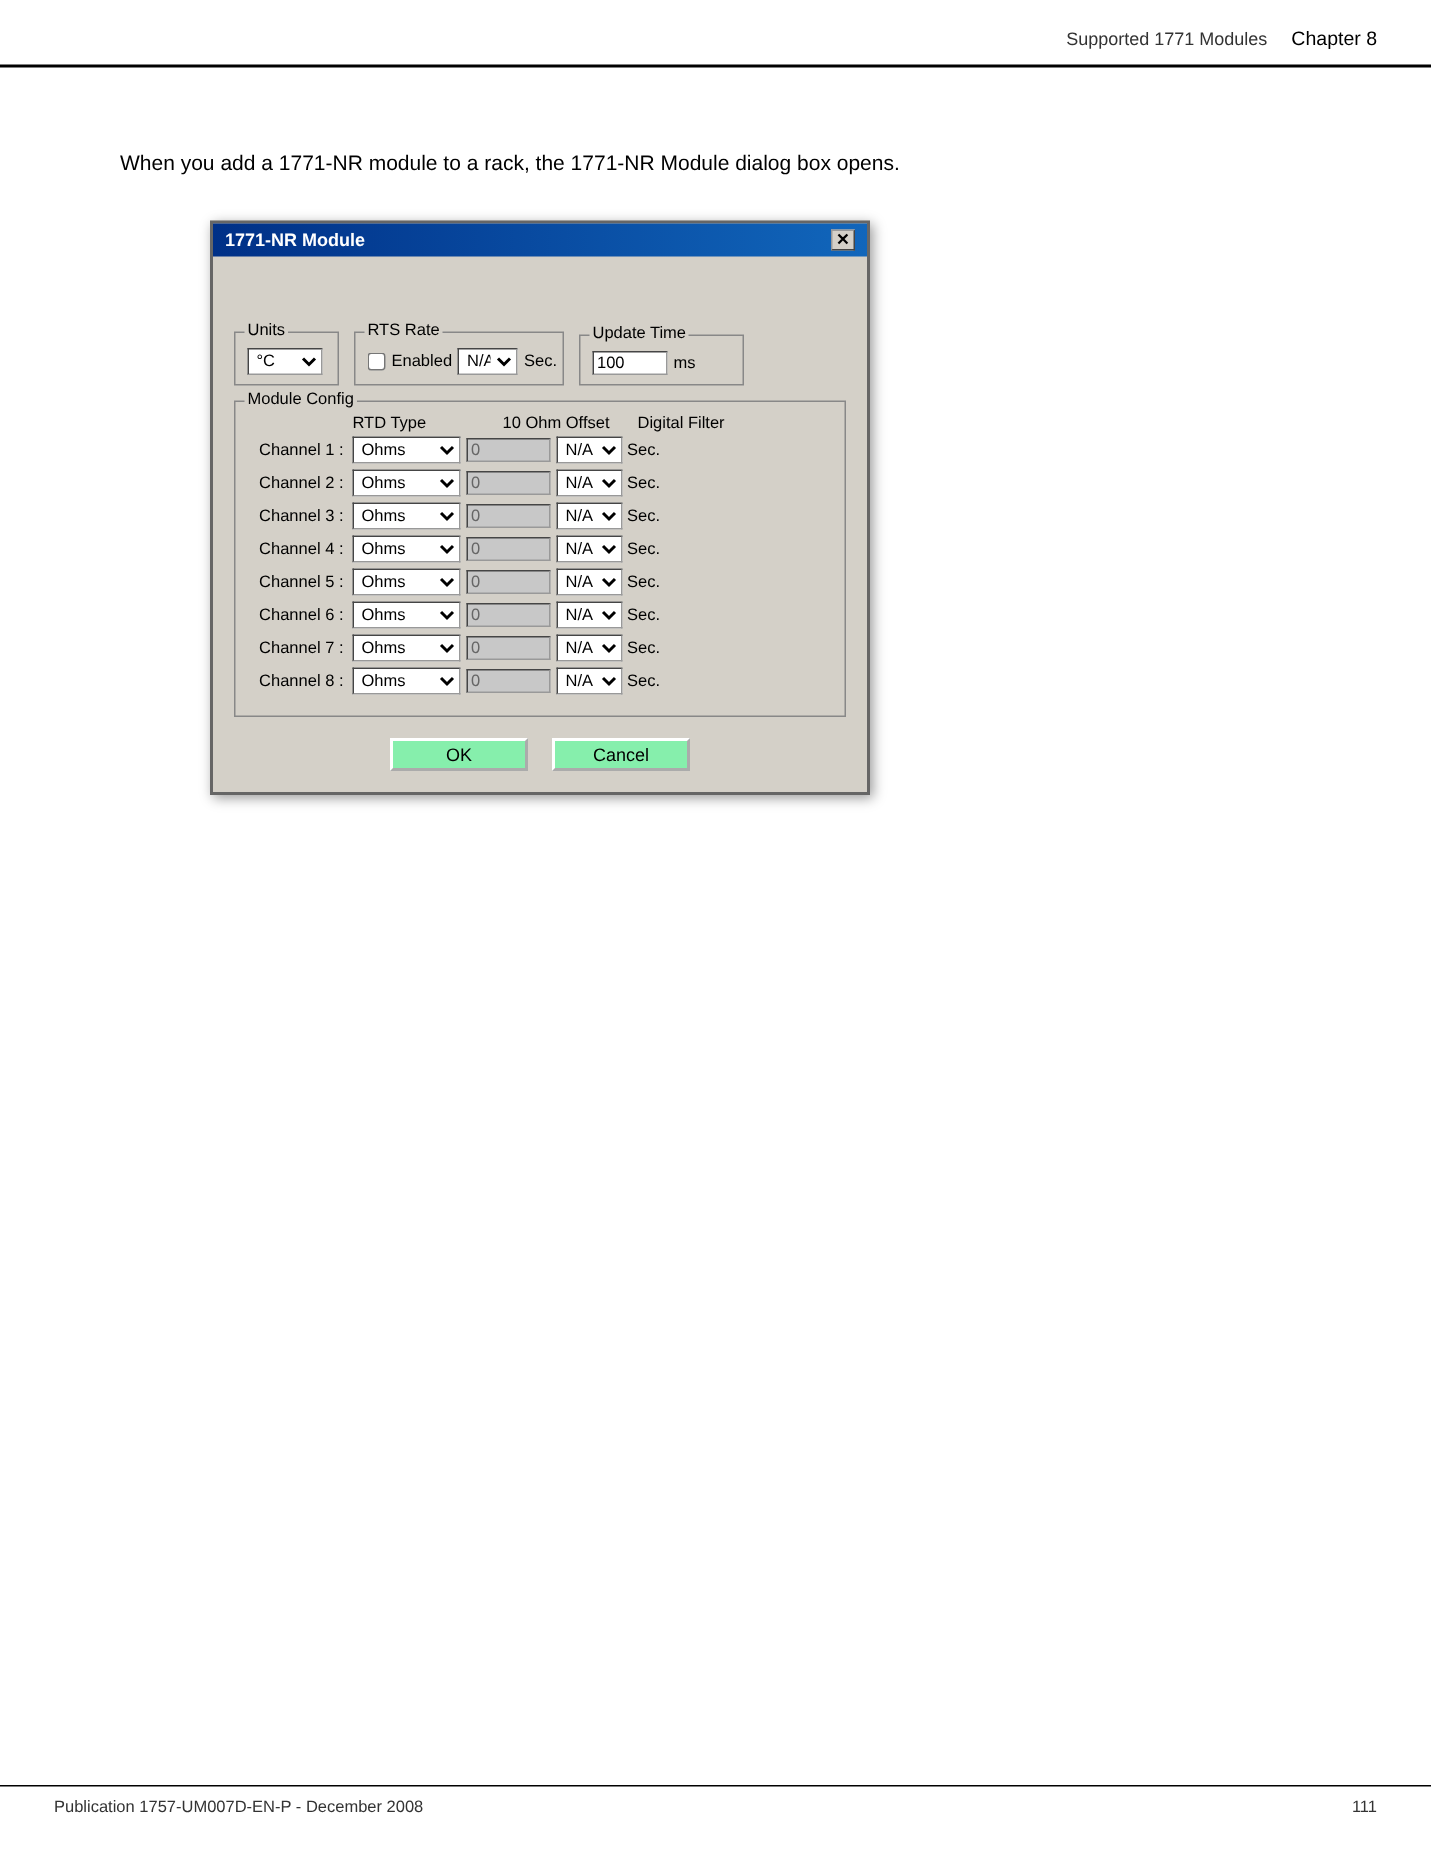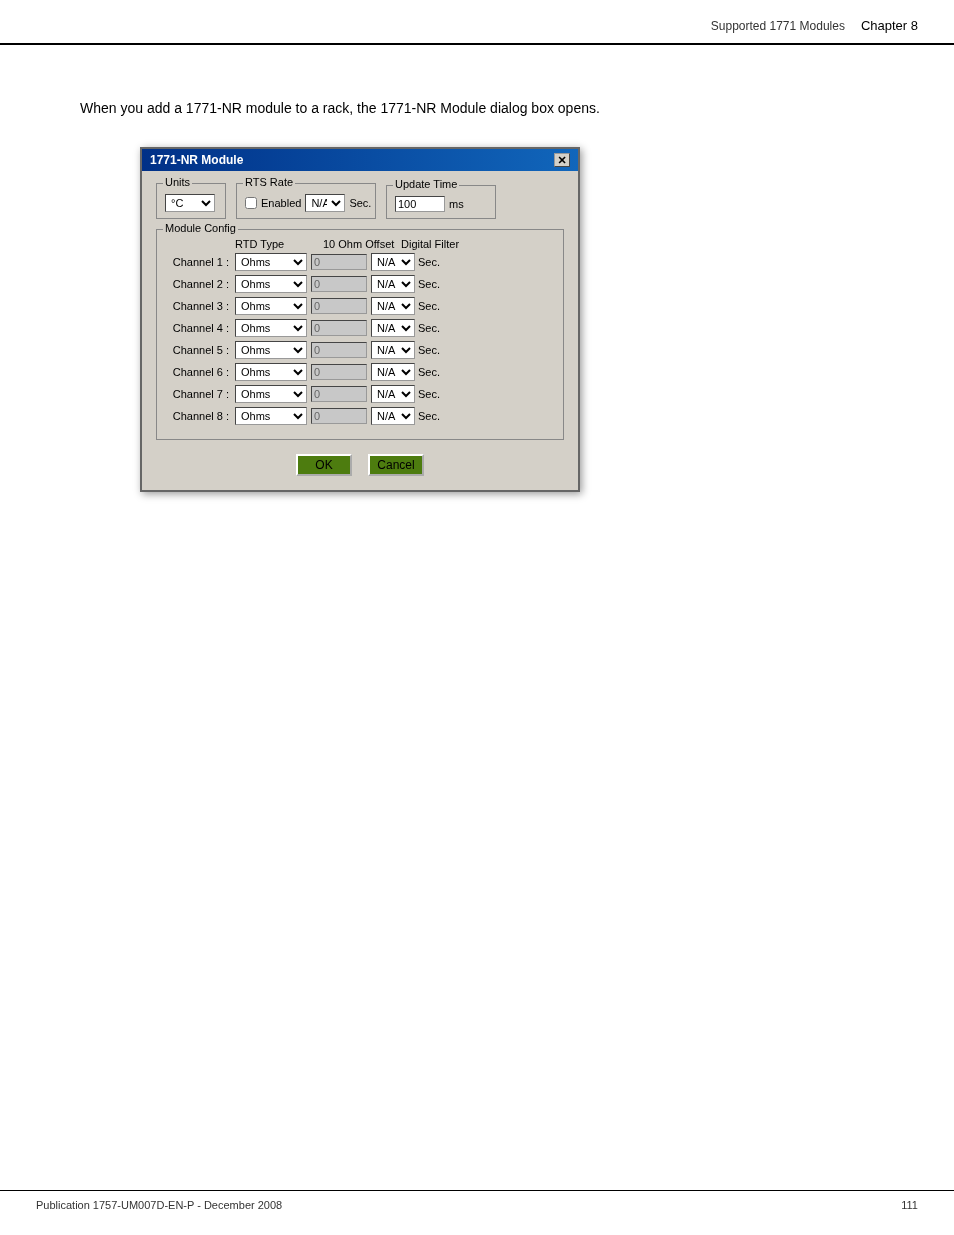--- a/index.html
+++ b/index.html
@@ -85,20 +85,21 @@
       height: 14px;
       cursor: pointer;
       display: flex;
       align-items: center;
       justify-content: center;
       line-height: 1;
     }
 
     .dialog-body {
       padding: 12px 14px 14px 14px;
+      margin-top: 38px;
     }
 
     
     .top-row {
       display: flex;
       gap: 10px;
       margin-bottom: 10px;
       align-items: flex-end;
     }
 
@@ -203,20 +204,21 @@
       background: #d4d0c8;
       padding: 0 2px;
     }
 
     
     .config-headers {
       display: flex;
       margin-left: 68px;
       margin-bottom: 3px;
       font-size: 11px;
+      gap: 12px;
     }
 
     .col-rtdtype { width: 88px; }
     .col-offset { width: 78px; }
     .col-filter { width: 70px; }
 
     
     .channel-row {
       display: flex;
       align-items: center;
@@ -265,23 +267,23 @@
 
     
     .dialog-buttons {
       display: flex;
       justify-content: center;
       gap: 16px;
       margin-top: 4px;
     }
 
     .dialog-btn {
-      width: 56px;
+      width: 92px;
       height: 22px;
-      background: #4d7c0f;
+      background: #86efac;
       border: 2px outset #fff;
       font-size: 12px;
       cursor: pointer;
       font-family: Arial, Helvetica, sans-serif;
     }
 
     
     .page-footer {
       position: absolute;
       bottom: 24px;

